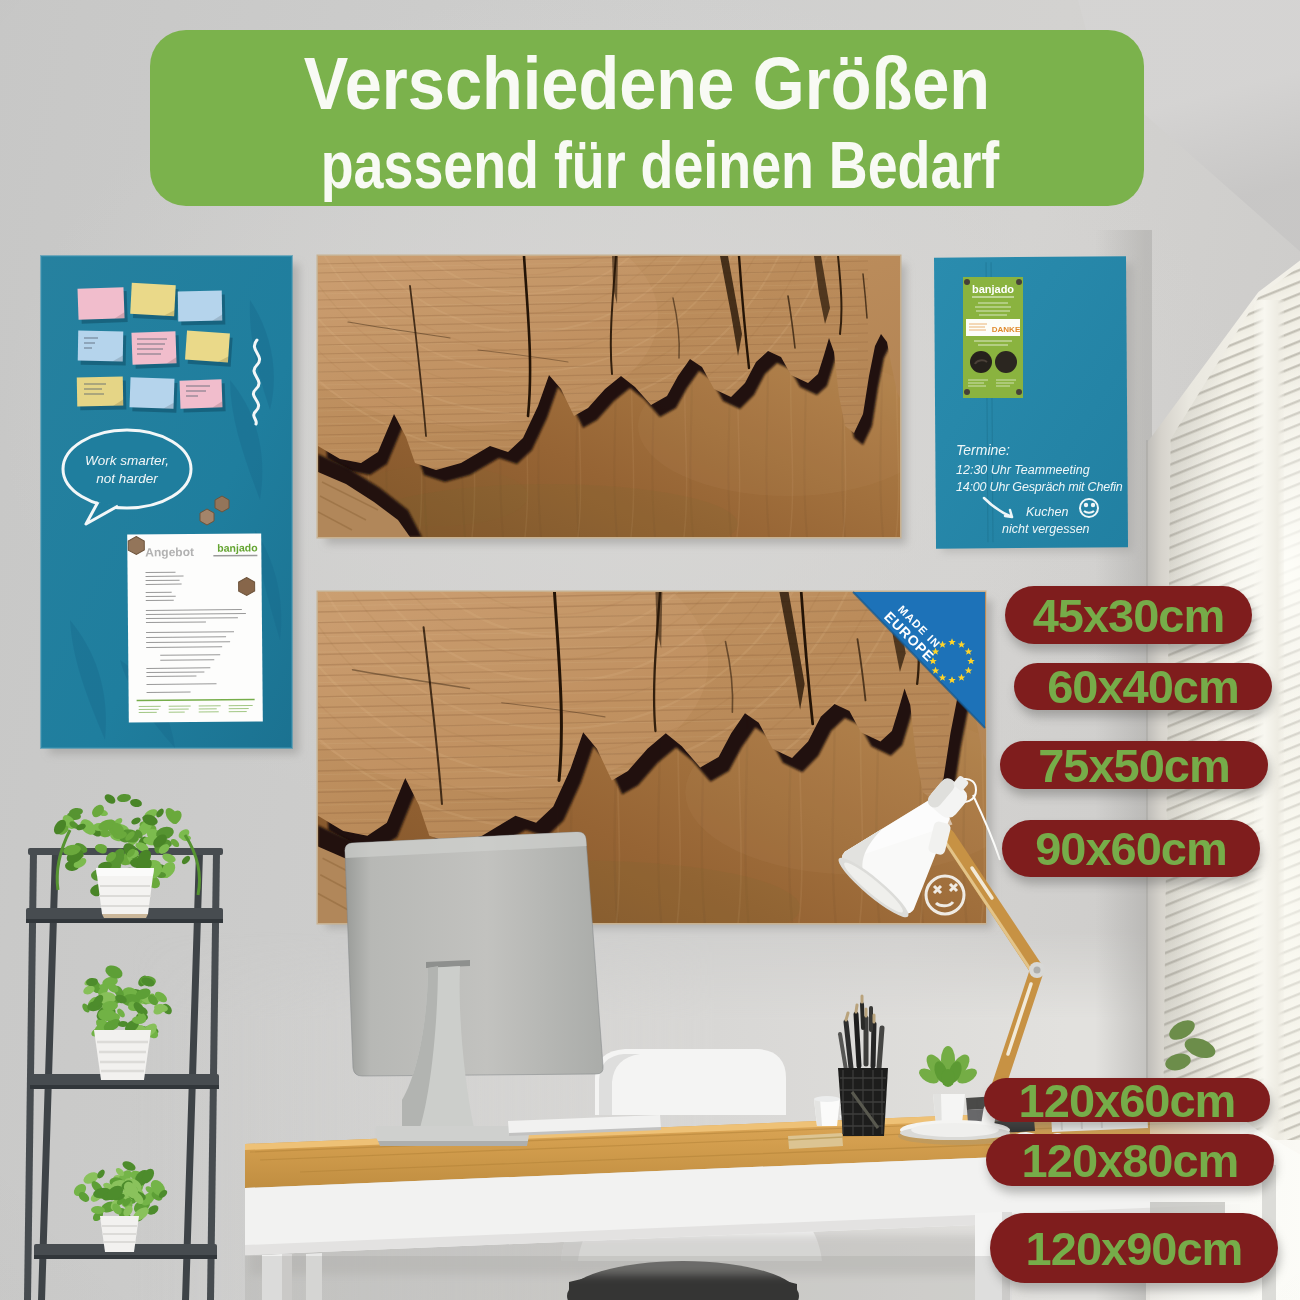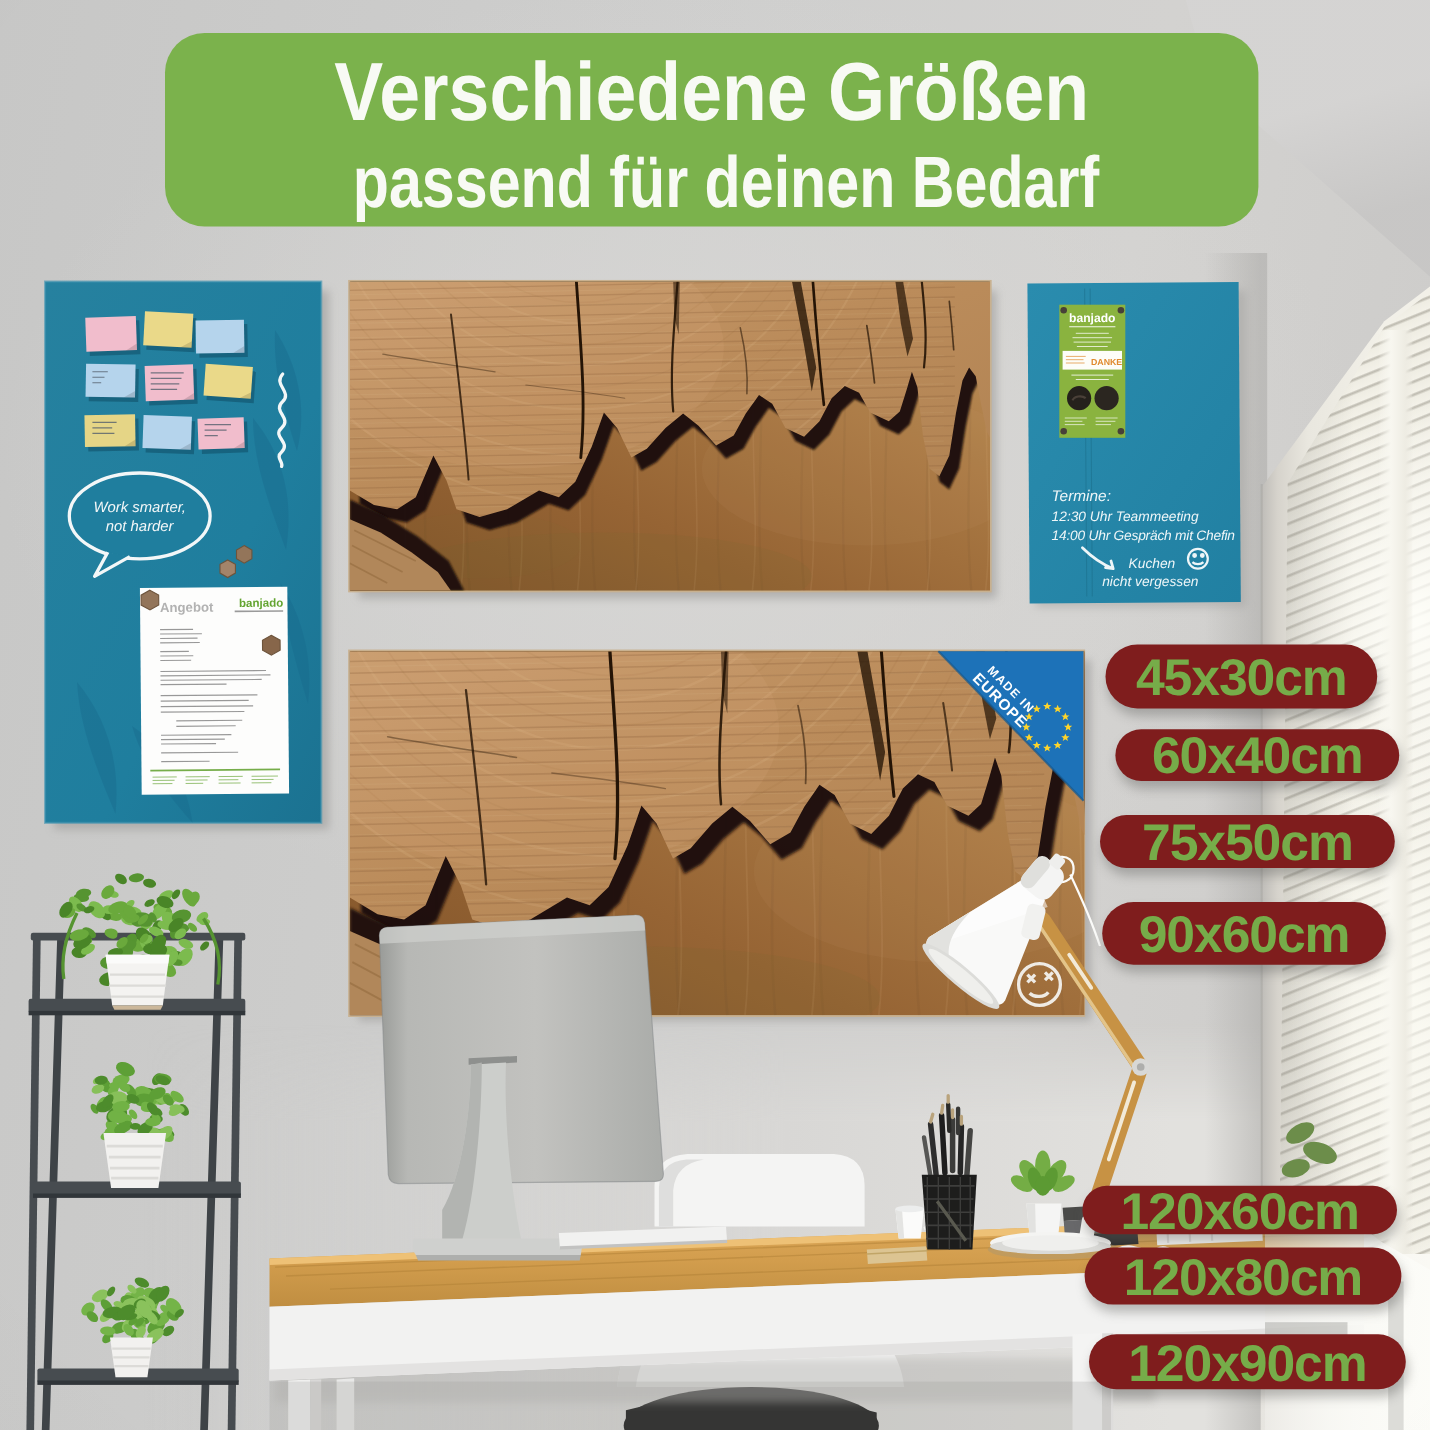--- a/index.html
+++ b/index.html
@@ -774,14 +774,14 @@
 <div class="pill" style="left:1000px;top:741px;width:268px;height:48px;">75x50cm</div>
 
 <div class="pill" style="left:1002px;top:820px;width:258px;height:57px;">90x60cm</div>
 
 
 
 <div class="pill" style="left:984px;top:1056px;width:286px;height:44px;margin-top:22px;">120x60cm</div>
 
 <div class="pill" style="left:986px;top:1134px;width:288px;height:52px;">120x80cm</div>
 
-<div class="pill" style="left:990px;top:1213px;width:288px;height:50px;">120x90cm</div>
+<div class="pill" style="left:990px;top:1213px;width:288px;height:70px;">120x90cm</div>
 </div>
 
 </body></html>

